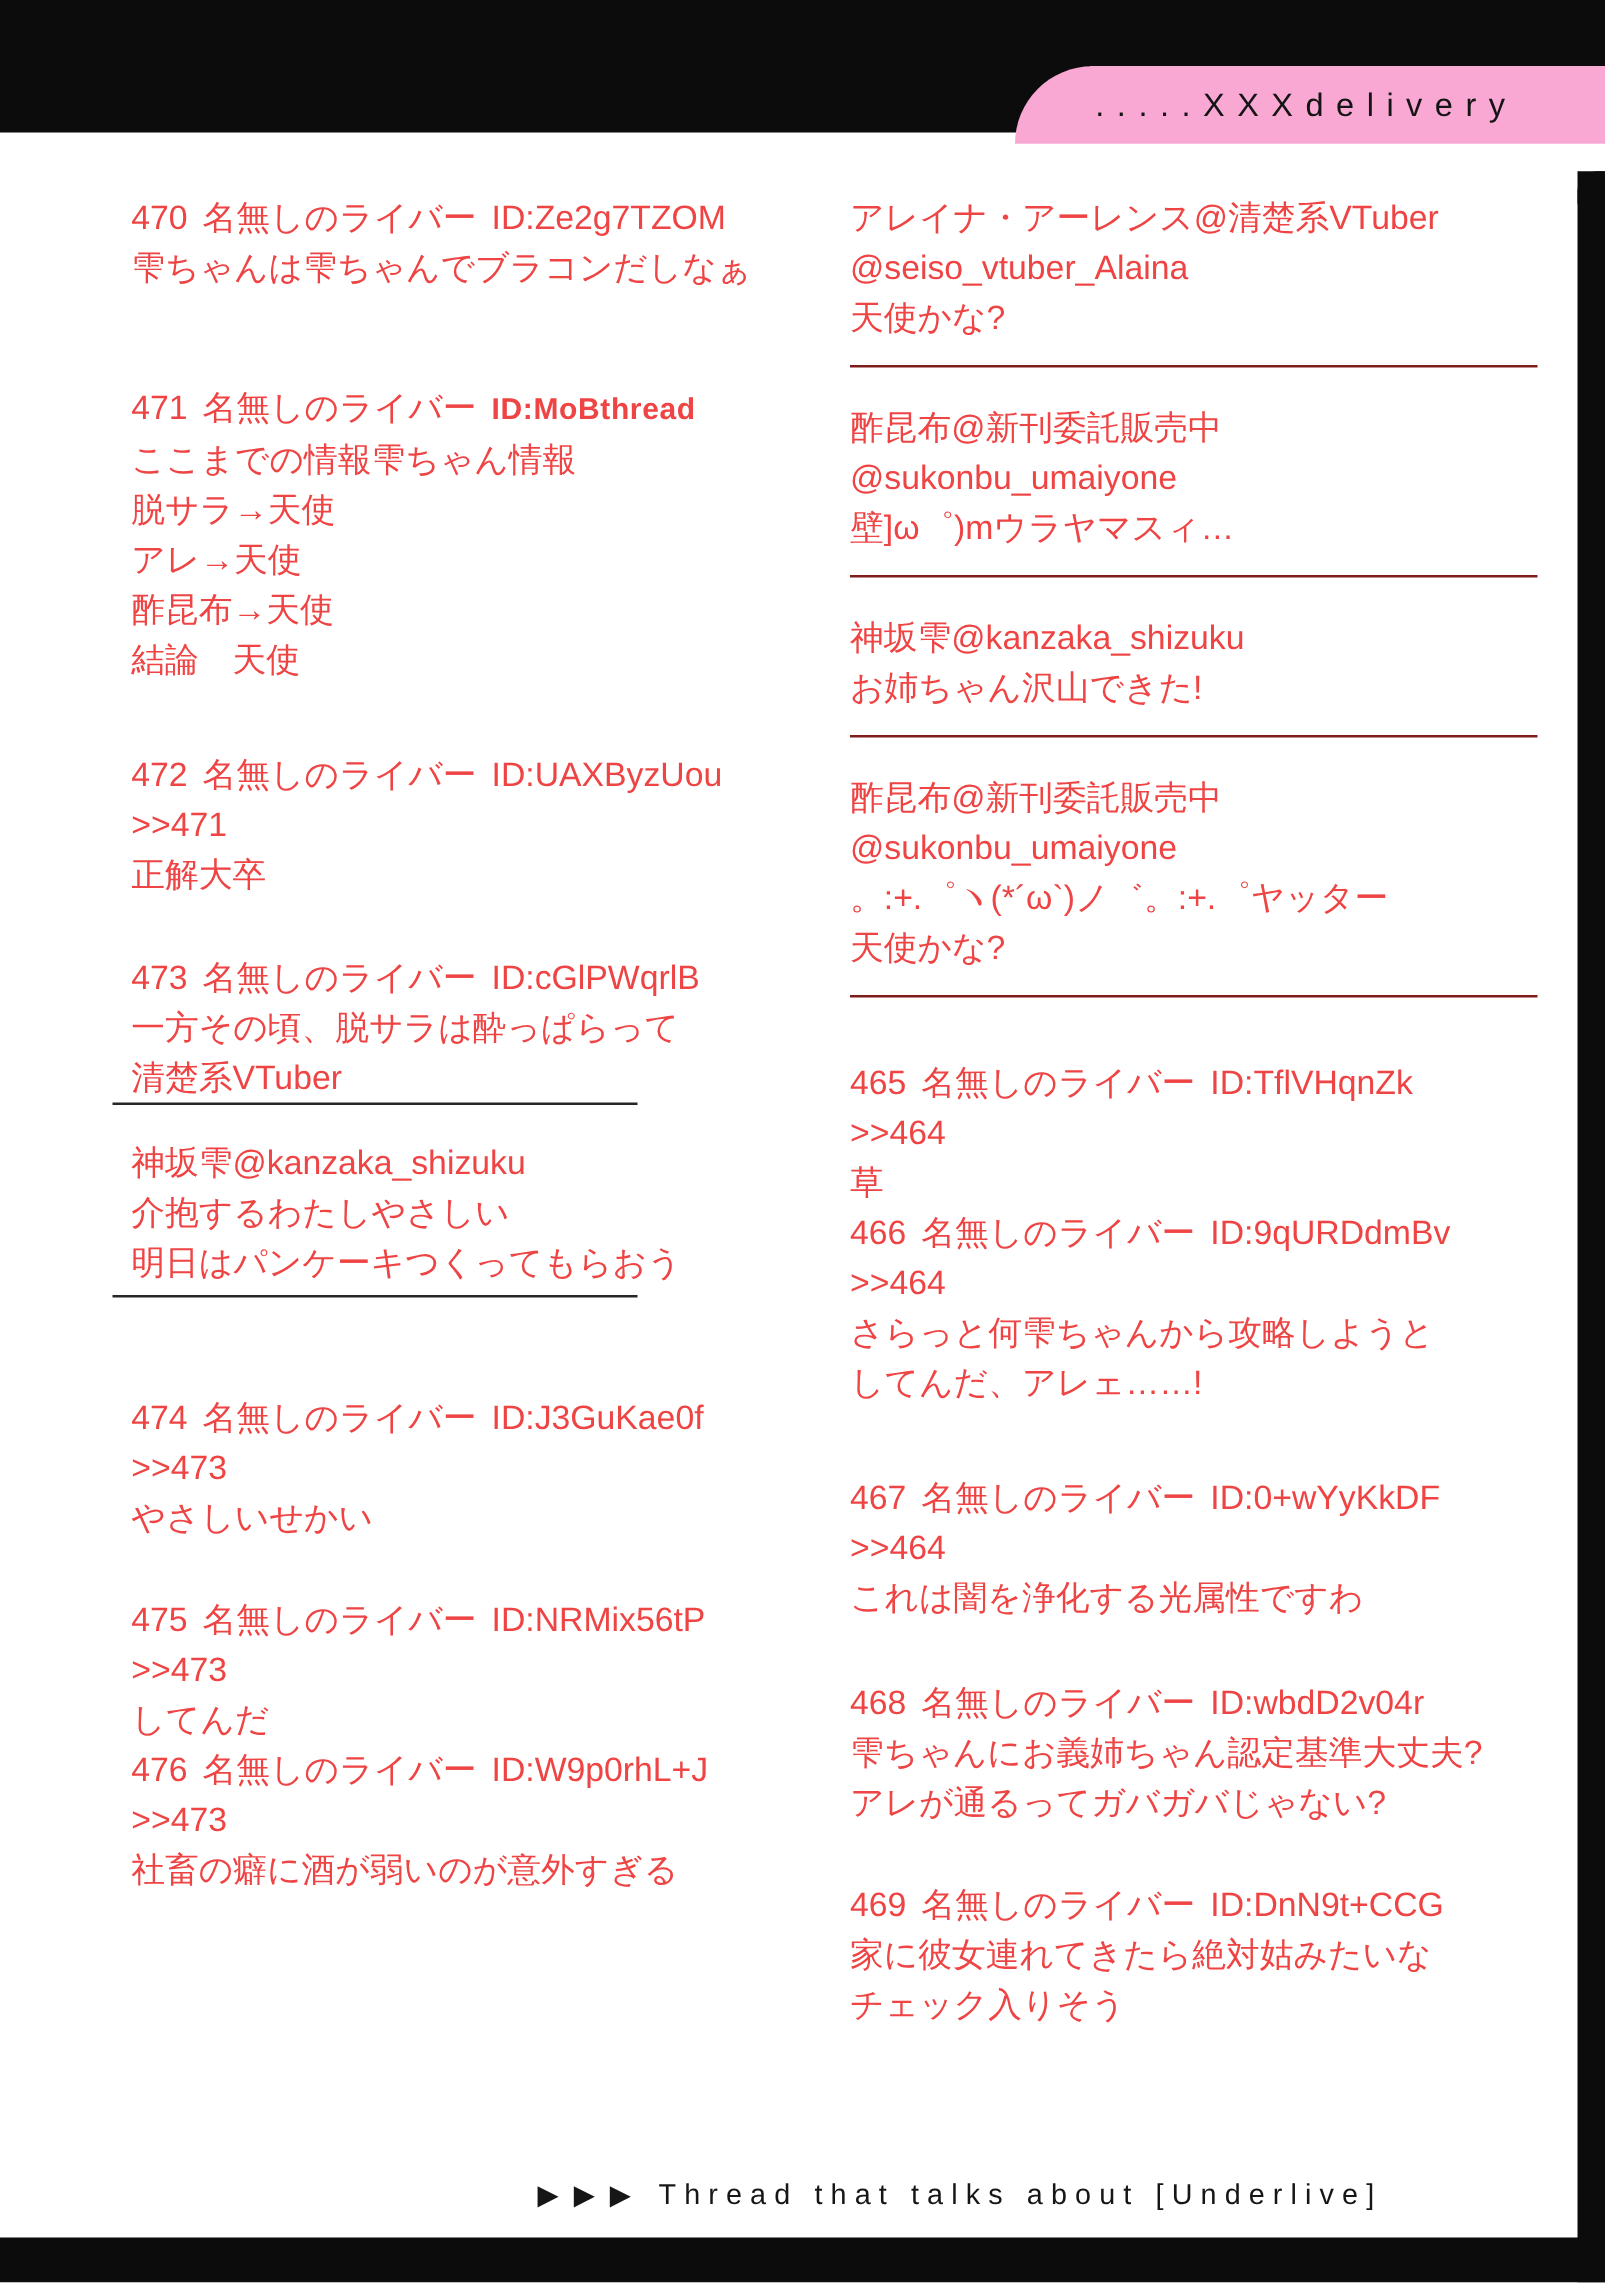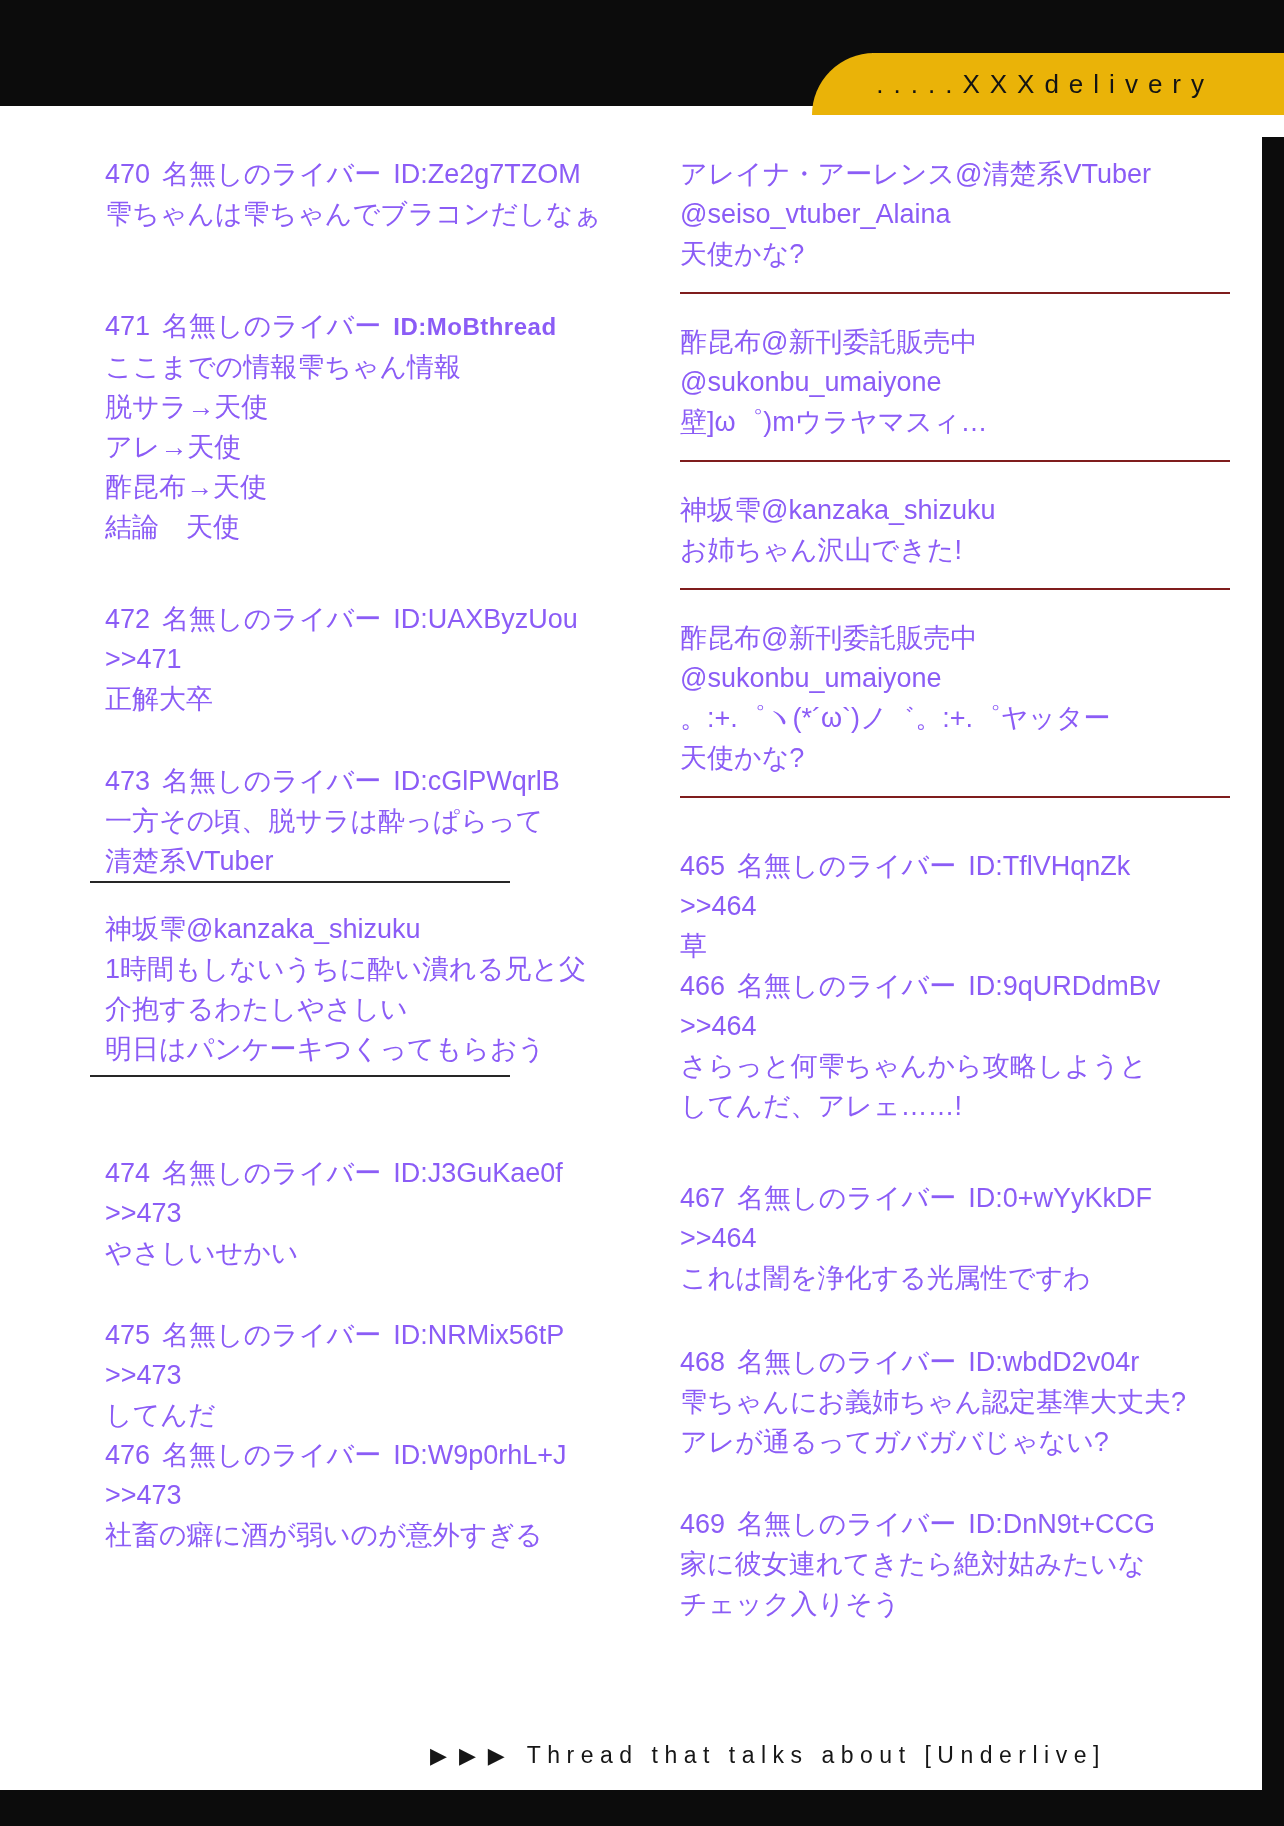--- a/index.html
+++ b/index.html
@@ -5,42 +5,42 @@
   html,body{margin:0;padding:0;}
   body{
     width:1284px;height:1826px;position:relative;overflow:hidden;
     background:#ffffff;color:#1d1d1d;
     font-family:"Liberation Sans","DejaVu Sans",sans-serif;
   }
   
   .top-bar{position:absolute;top:0;left:0;width:1284px;height:53px;background:#0c0c0c;}
   .top-bar-deep{position:absolute;top:0;left:0;width:872px;height:106px;background:#0c0c0c;}
   .brand-band{
-    position:absolute;top:53px;left:812px;right:0;height:62px;background:#eab308;
+    position:absolute;top:53px;left:812px;right:0;height:62px;background:#f9a8d4;
     border-top-left-radius:62px;
     display:flex;align-items:center;justify-content:flex-end;padding-right:70px;box-sizing:border-box;
   }
   .brand-label{font-size:26px;letter-spacing:10px;font-weight:500;color:#141414;white-space:nowrap;}
   .right-strip{position:absolute;top:137px;right:0;width:22px;bottom:0;background:#0c0c0c;}
   .strip-notch{position:absolute;top:137px;right:0;width:22px;height:26px;background:#0c0c0c;border-top-left-radius:16px;}
   .bottom-bar{position:absolute;bottom:0;left:0;width:1284px;height:36px;background:#0c0c0c;}
   .footer-caption{
     position:absolute;top:1742px;left:430px;display:flex;align-items:center;
     color:#161616;white-space:nowrap;
   }
   .footer-arrows{font-size:22px;letter-spacing:12px;margin-right:10px;}
   .footer-label{font-size:23px;letter-spacing:6.5px;font-weight:400;}
   
   .col{position:absolute;top:140px;box-sizing:border-box;}
   .col-left{left:90px;width:420px;padding-top:14px;}
   .col-right{left:680px;width:550px;padding-top:14px;}
   .post{padding-left:15px;}
   .col-right .post{padding-left:0;}
   .post-header,.post-line,.sns-name,.sns-handle,.sns-line{
-    font-size:27px;line-height:40px;color:#8b5cf6;white-space:nowrap;
+    font-size:27px;line-height:40px;color:#ef4444;white-space:nowrap;
   }
   .post-no{margin-right:12px;}
   .post-name{margin-right:12px;}
   .id-bold{font-weight:800;font-size:24px;letter-spacing:0.5px;}
   .tweet-left{
     border-top:2px solid #262626;border-bottom:2px solid #262626;
     padding:26px 0 6px 15px;margin-bottom:76px;
   }
   .tweet-right{border-bottom:2px solid #7f1d1d;padding:0 0 18px 0;margin-bottom:28px;}
 </style>
@@ -91,21 +91,20 @@
   <div class="post" style="margin-bottom:0">
     <div class="post-header">
       <span class="post-no">473</span><span class="post-name">名無しのライバー</span><span class="post-id">ID:cGlPWqrlB</span>
     </div>
     <div class="post-line">一方その頃、脱サラは酔っぱらって</div>
     <div class="post-line">清楚系VTuber</div>
   </div>
 
   <div class="tweet-left">
     <div class="sns-name">神坂雫@kanzaka_shizuku</div>
-    <div class="sns-line">1時間もしないうちに酔い潰れる兄と父</div>
     <div class="sns-line">介抱するわたしやさしい</div>
     <div class="sns-line">明日はパンケーキつくってもらおう</div>
   </div>
 
   <div class="post" style="margin-bottom:42px">
     <div class="post-header">
       <span class="post-no">474</span><span class="post-name">名無しのライバー</span><span class="post-id">ID:J3GuKae0f</span>
     </div>
     <div class="post-line">&gt;&gt;473</div>
     <div class="post-line">やさしいせかい</div>

